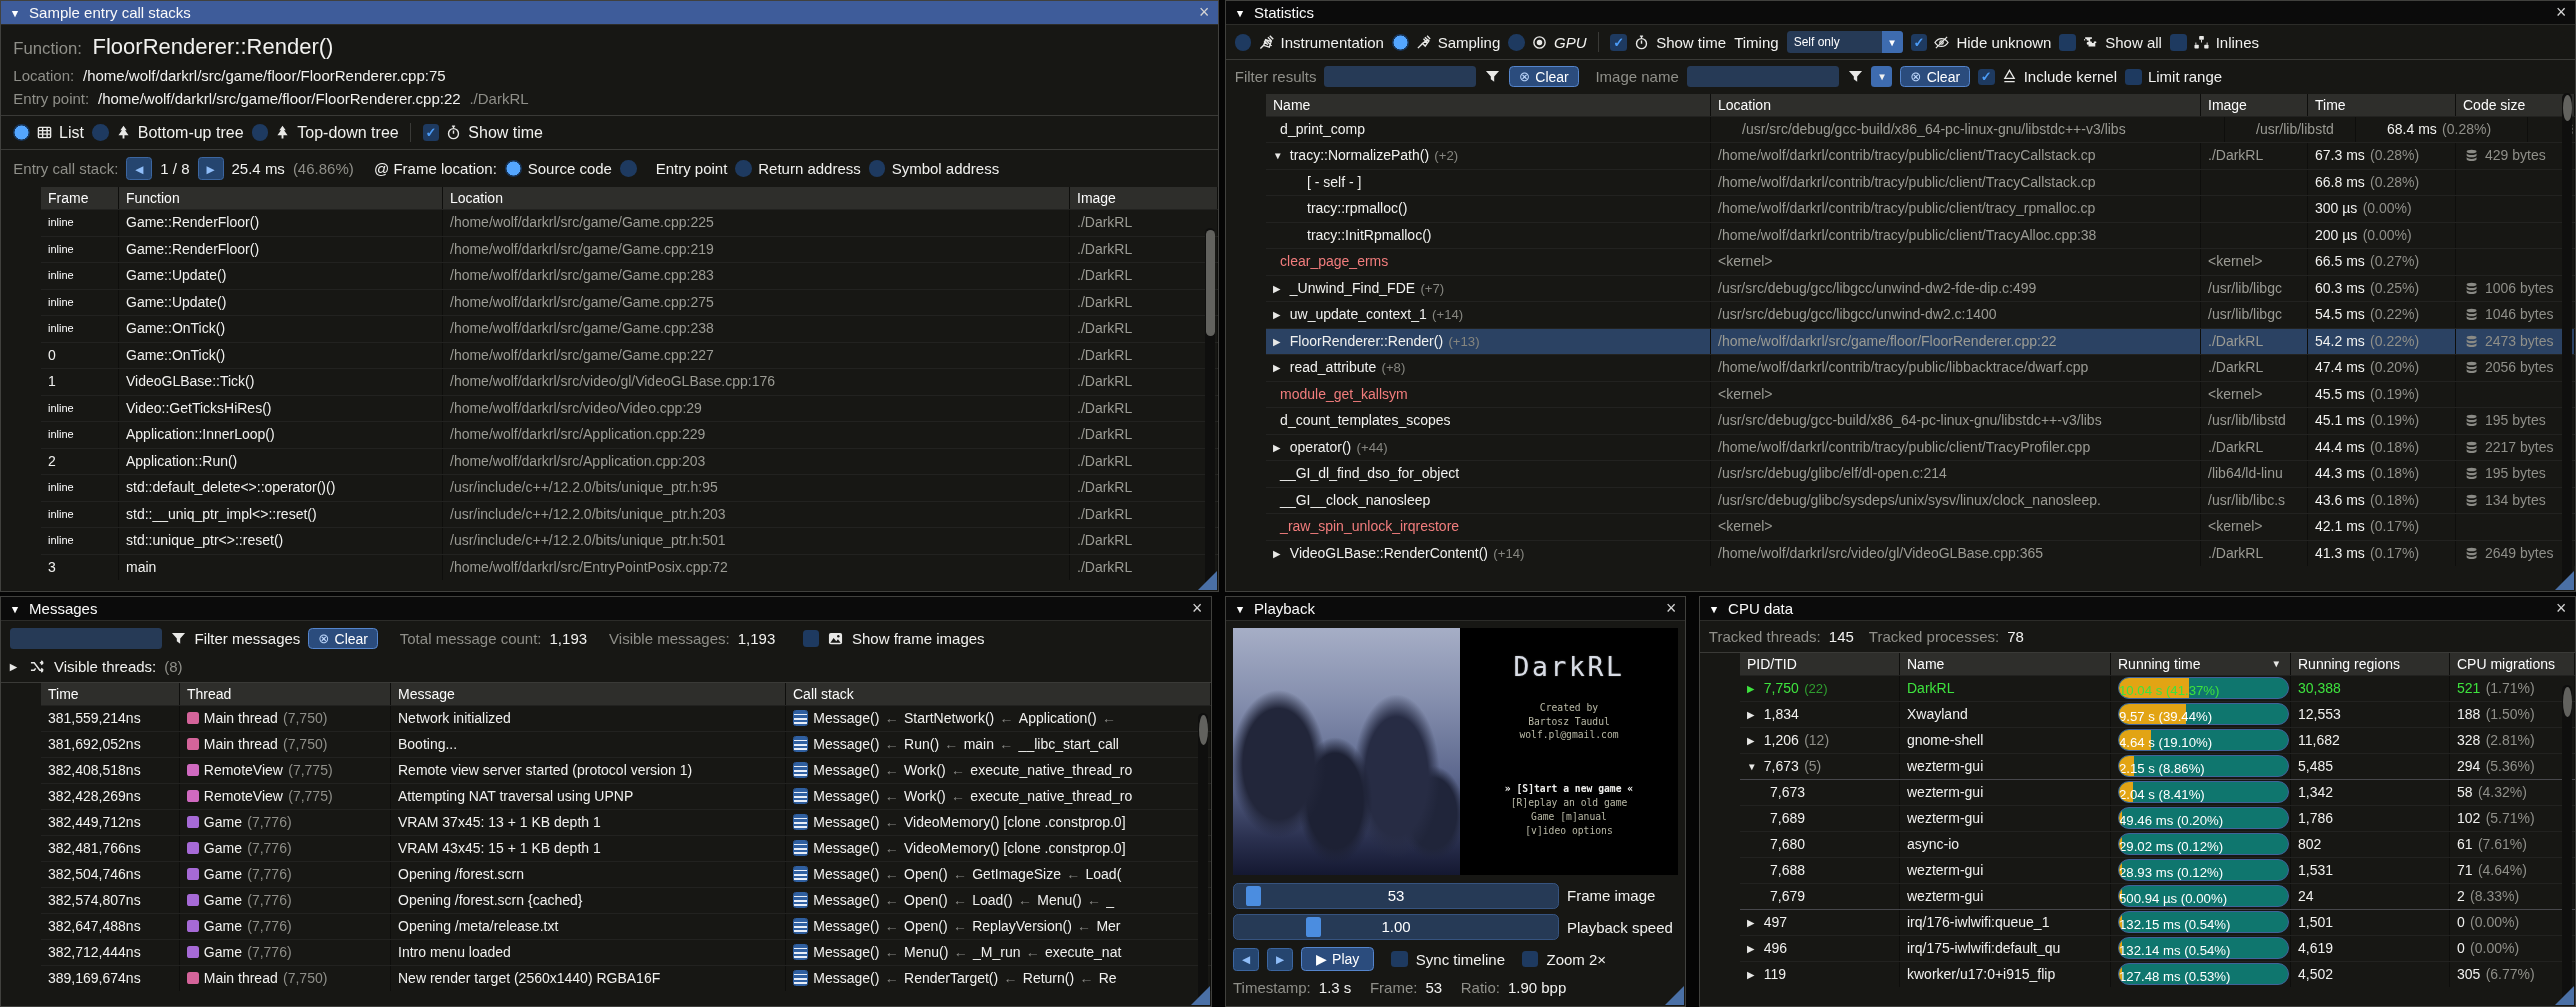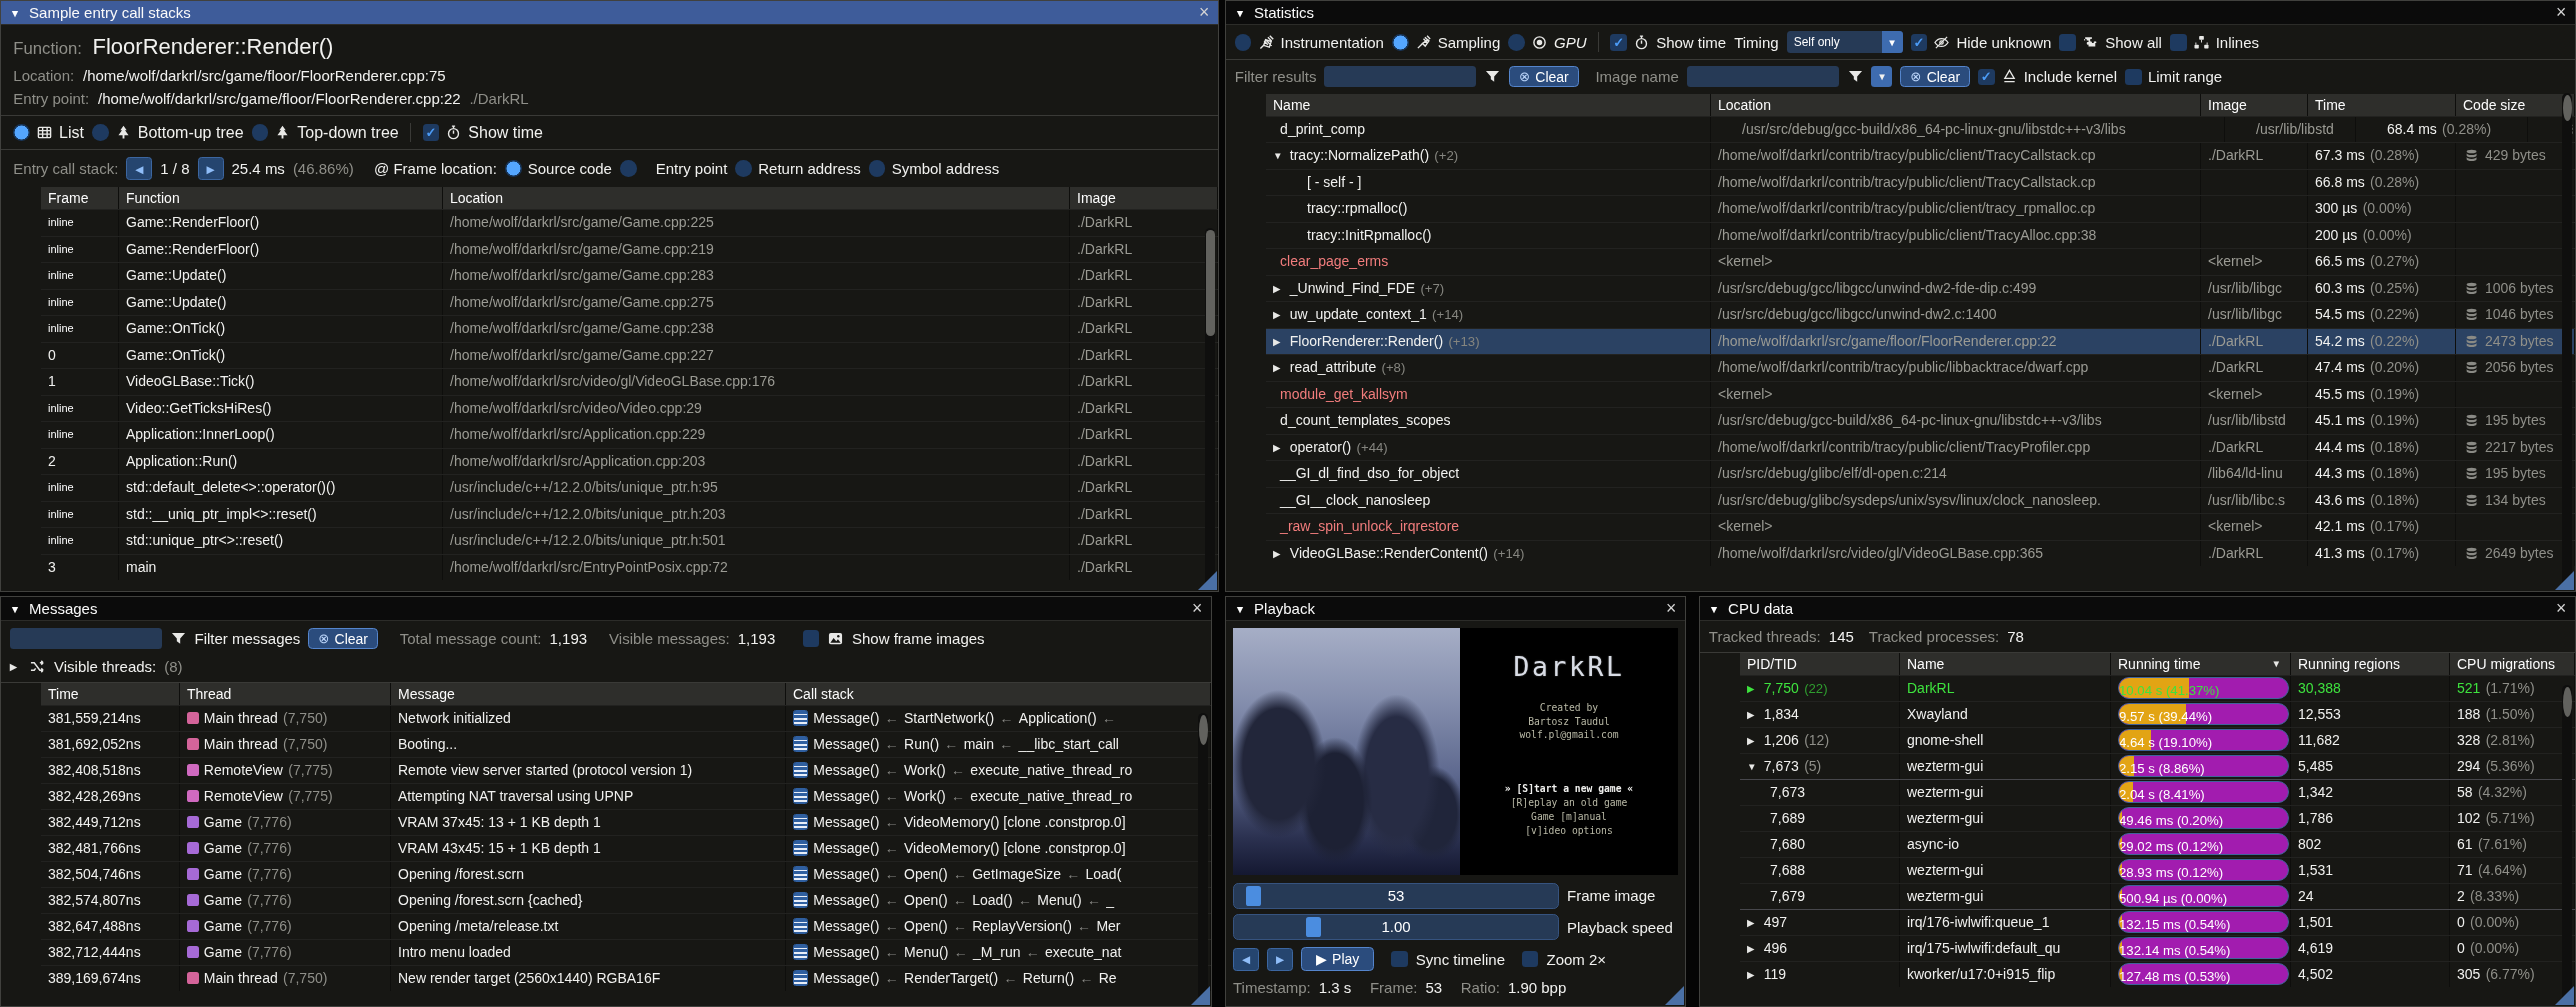--- a/index.html
+++ b/index.html
@@ -68,21 +68,21 @@
       radial-gradient(53px 79px at 88% 75%,#20253a 0 45%,transparent 60%),
       linear-gradient(180deg,#a6aec6 0%,#848ead 30%,#5d688e 60%,#2b3150 85%,#141831 100%);}
   .pbright{background:#000;display:flex;flex-direction:column;align-items:center;
            font-family:"DejaVu Sans Mono",monospace;color:#b9b9a6;}
   .pbtitle{font-size:26.4px;letter-spacing:2.6px;color:#d9dde6;margin-top:23px;text-shadow:0 0 1.8px #555;}
   .pbsmall{font-size:9.7px;line-height:13.2px;text-align:center;}
   .pbmenu{font-size:9.7px;line-height:14px;text-align:center;margin-top:41px;}
   .pbmenu .hi{color:#f0f0ee;font-weight:bold;}
   
   .cbar{position:relative;width:169px;height:20px;border:0.9px solid #40639a;border-radius:11px;
-        background:#a21caf;overflow:hidden;flex:none;}
+        background:#0f766e;overflow:hidden;flex:none;}
   .cfill{position:absolute;left:0;top:0;bottom:0;background:#e2a414;}
   .ctext{position:relative;text-align:center;font-size:13.2px;line-height:20px;color:#fff;}
 </style>
 </head>
 <body>
 
 <div id="root">
 
   <section class="panel" style="left:0;top:0;width:1219px;height:592px;">
     <header class="titlebar focused">

